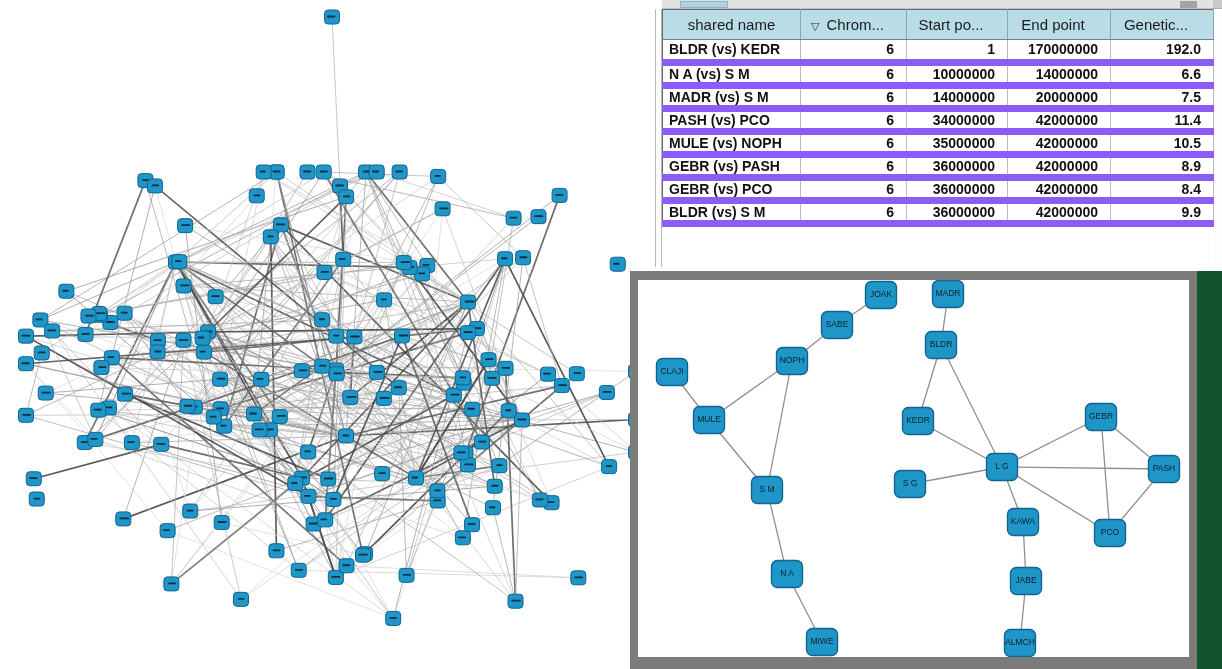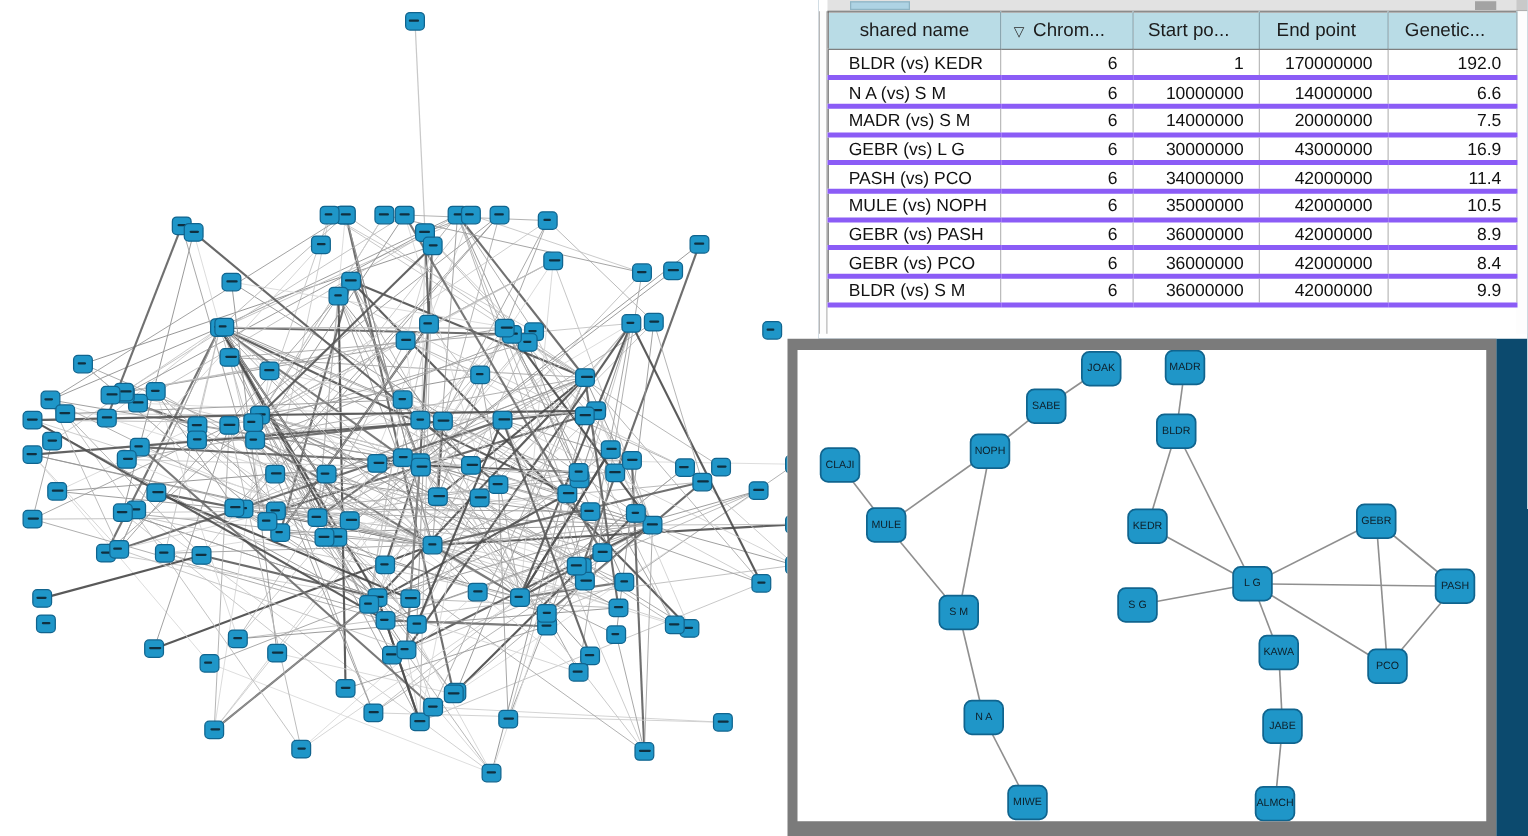--- a/index.html
+++ b/index.html
@@ -1,36 +1,36 @@
 <!DOCTYPE html>
 <html><head>
 <meta charset="utf-8">
 <style>
   html,body{margin:0;padding:0;background:#fff;}
   body{font-family:"Liberation Sans",sans-serif;-webkit-font-smoothing:antialiased;}
-  #app{position:relative;width:1222px;height:669px;overflow:hidden;background:#0c4a6e;}
+  #app{position:relative;width:1222px;height:669px;overflow:hidden;background:#14532d;}
 
   
   #main-panel{position:absolute;left:0;top:0;width:655px;height:669px;background:#fff;}
   #main-panel svg{display:block;}
 
   
   #table-panel{position:absolute;left:655px;top:0;width:567px;height:271px;background:#fff;}
   .hscroll{position:absolute;left:7px;top:0;width:551px;height:9px;background:#e2e2e2;border-bottom:1px solid #c2c2c2;box-sizing:border-box;}
   .hthumb-blue{position:absolute;left:18px;top:1px;width:48px;height:7px;background:#aed3e4;border:1px solid #8fb4c4;box-sizing:border-box;}
   .hthumb-gray{position:absolute;right:16px;top:1px;width:17px;height:7px;background:#a3a3a3;}
   .corner-box{position:absolute;left:558px;top:0;width:9px;height:9px;background:#c9c9c9;border-bottom:1px solid #b0b0b0;box-sizing:border-box;}
   .vstrip-left{position:absolute;left:0;top:9px;width:7px;height:258px;background:#fdfdfd;border-left:1px solid #b8b8b8;border-right:1px solid #b8b8b8;box-sizing:border-box;}
   .vstrip-right{position:absolute;left:558px;top:9px;width:9px;height:258px;background:#fdfdfd;}
 
   table.node-table{position:absolute;left:7px;top:9px;width:551px;border-collapse:collapse;table-layout:fixed;border:1px solid #676767;background:#fff;}
   table.node-table th{background:#b9dce6;color:#1c1c1c;font-size:15px;font-weight:normal;height:29px;padding:0 14px 0 2px;border-right:1px solid #8aa6b0;border-bottom:1px solid #7f7f7f;white-space:nowrap;overflow:hidden;}
   table.node-table th.al-center{text-align:center;padding:0 4px;}
   table.node-table th.al-right{}
-  table.node-table td{font-size:14px;color:#111;height:22.7px;padding:0 12px 0 16px;border-right:1px solid #bcbcbc;border-bottom:4px solid #8b5cf6;white-space:nowrap;overflow:hidden;box-sizing:border-box;}
+  table.node-table td{font-size:14px;color:#111;height:22.7px;padding:0 12px 0 6px;border-right:1px solid #bcbcbc;border-bottom:7px solid #8b5cf6;white-space:nowrap;overflow:hidden;box-sizing:border-box;font-weight:bold;}
   table.node-table td.al-left{text-align:left;}
   table.node-table td.al-right{text-align:right;}
   .filter-glyph{font-size:11px;color:#2a2a2a;margin-right:7px;}
 
   
   #net-panel{position:absolute;left:630px;top:271px;width:567px;height:398px;box-sizing:border-box;border:8px solid #7b7b7b;border-top-width:9px;border-bottom-width:12px;background:#fff;}
   #net-panel svg{display:block;}
 
   svg text{font-family:"Liberation Sans",sans-serif;}
 </style>
@@ -1120,27 +1120,20 @@
             <td class="al-right">6.6</td>
           </tr>
           <tr>
             <td class="al-left">MADR (vs) S M</td>
             <td class="al-right">6</td>
             <td class="al-right">14000000</td>
             <td class="al-right">20000000</td>
             <td class="al-right">7.5</td>
           </tr>
           <tr>
-            <td class="al-left">GEBR (vs) L G</td>
-            <td class="al-right">6</td>
-            <td class="al-right">30000000</td>
-            <td class="al-right">43000000</td>
-            <td class="al-right">16.9</td>
-          </tr>
-          <tr>
             <td class="al-left">PASH (vs) PCO</td>
             <td class="al-right">6</td>
             <td class="al-right">34000000</td>
             <td class="al-right">42000000</td>
             <td class="al-right">11.4</td>
           </tr>
           <tr>
             <td class="al-left">MULE (vs) NOPH</td>
             <td class="al-right">6</td>
             <td class="al-right">35000000</td>

